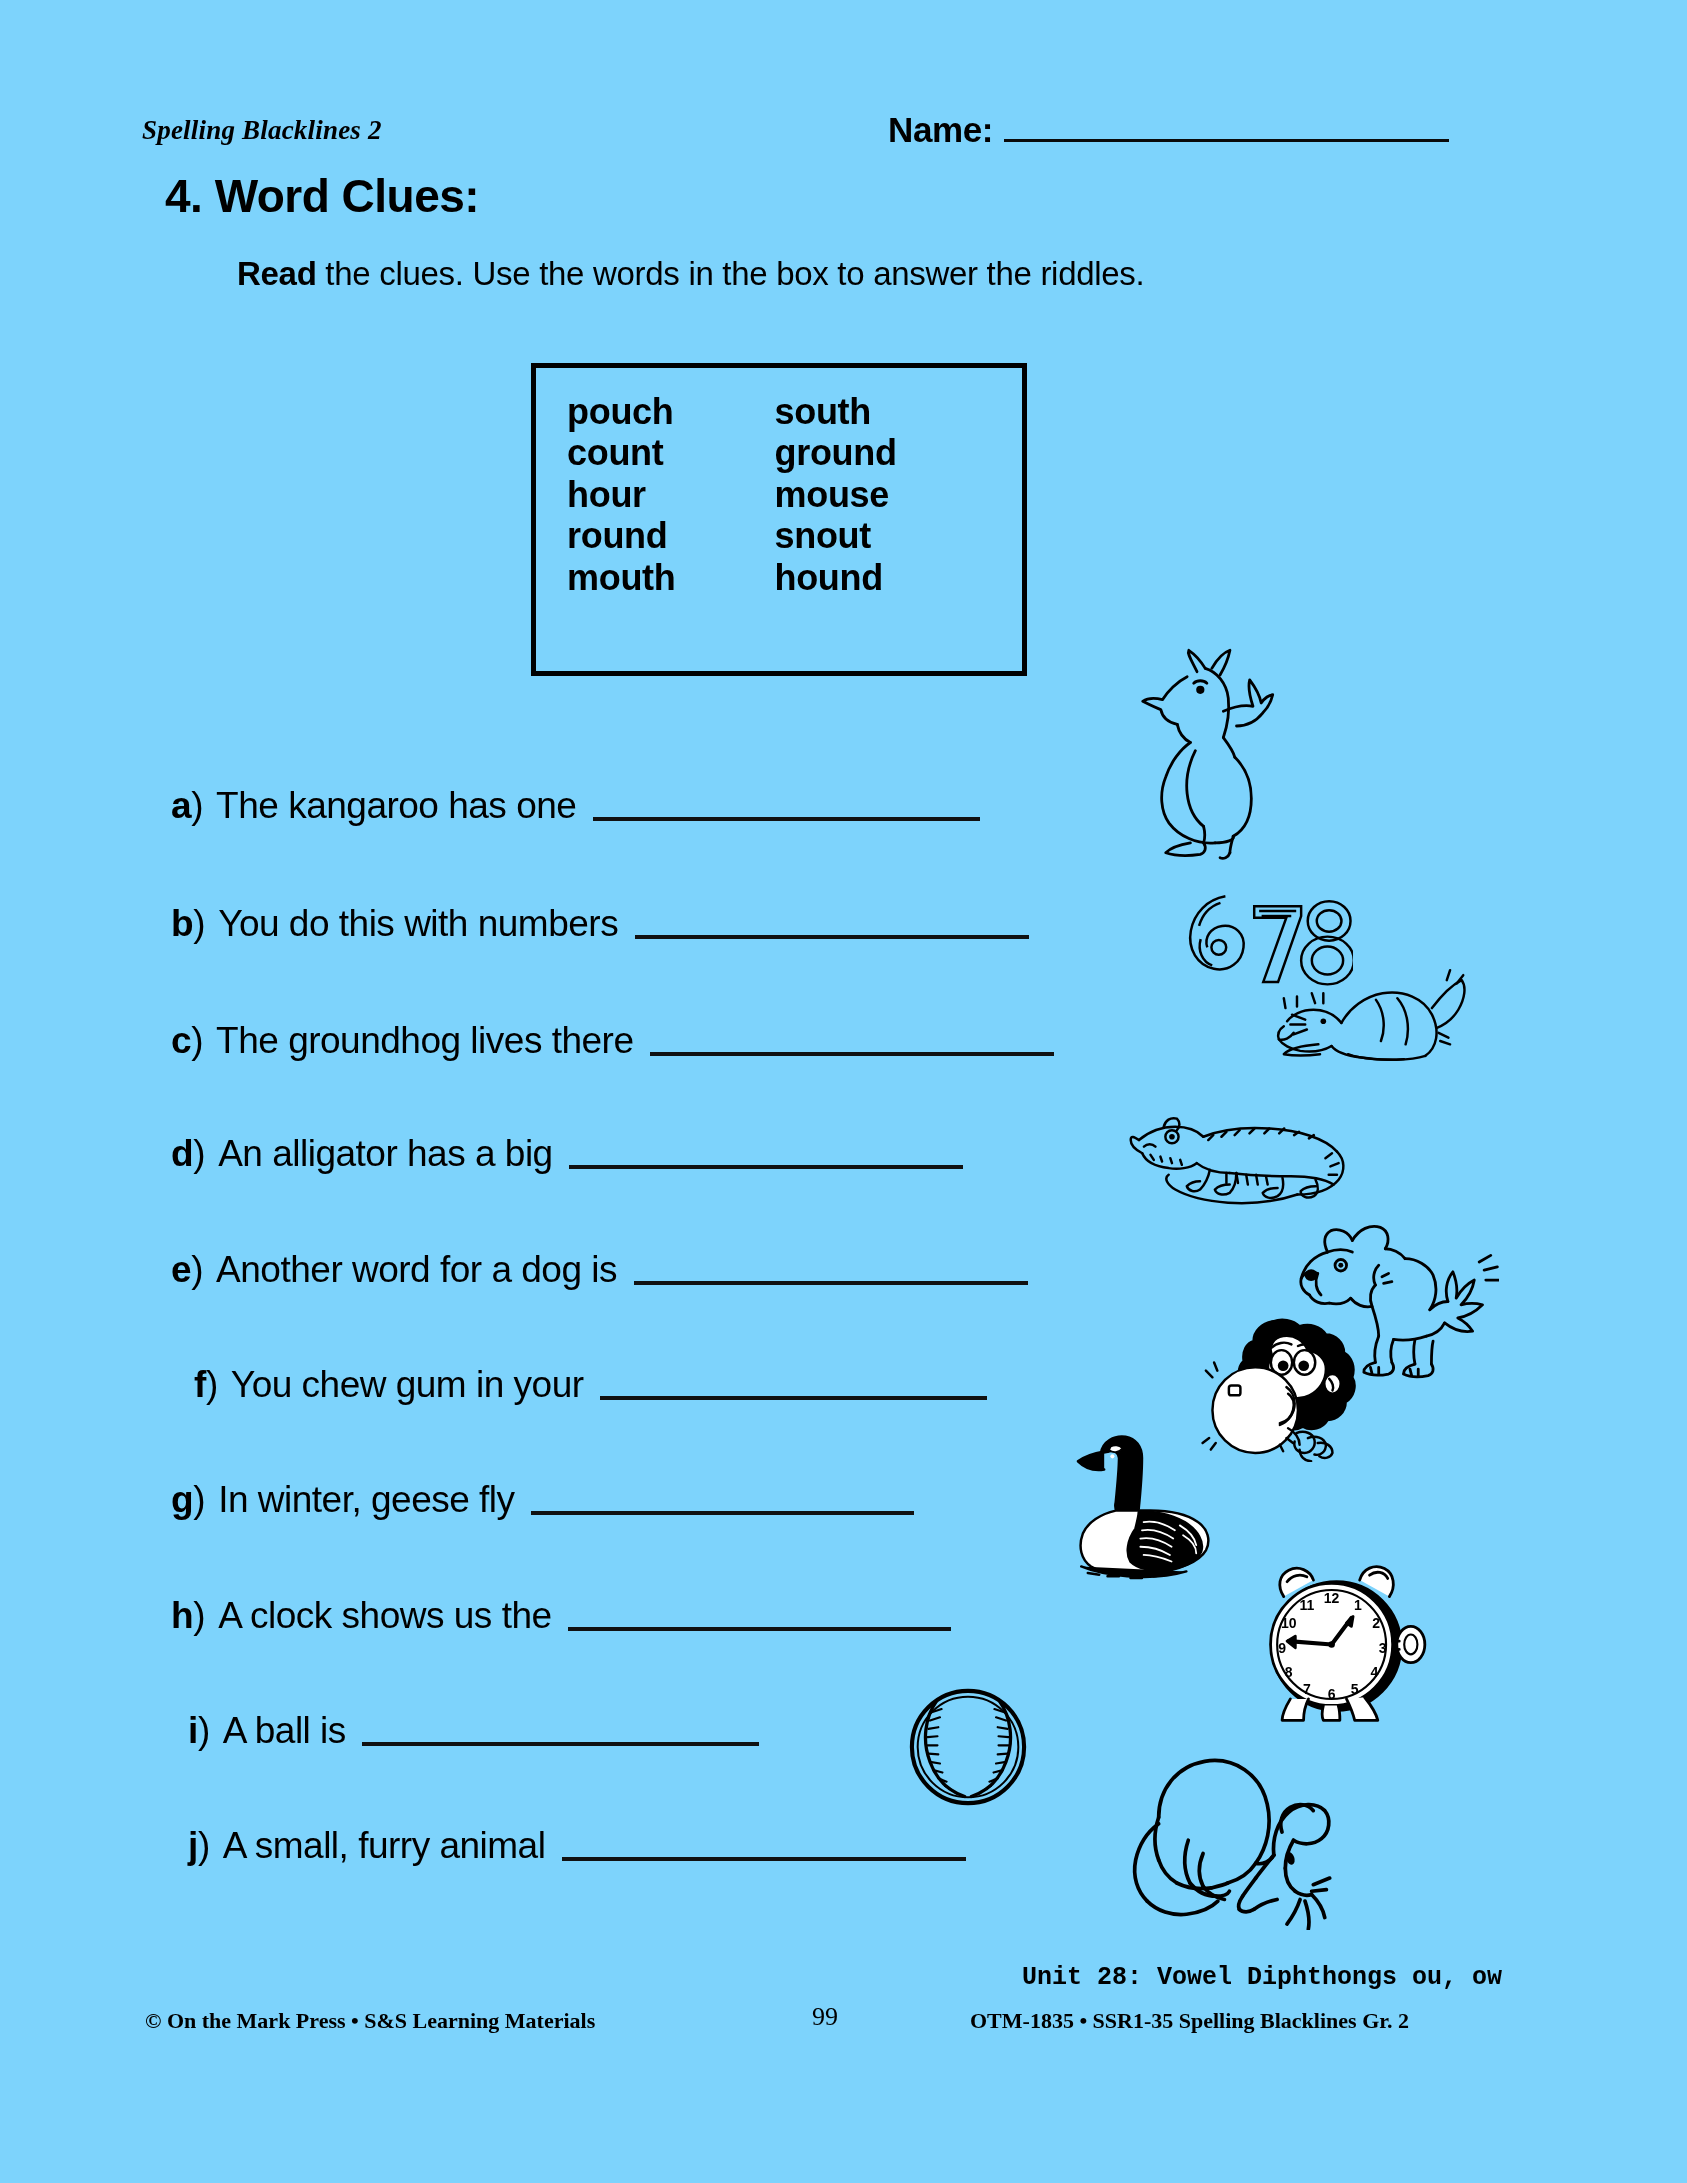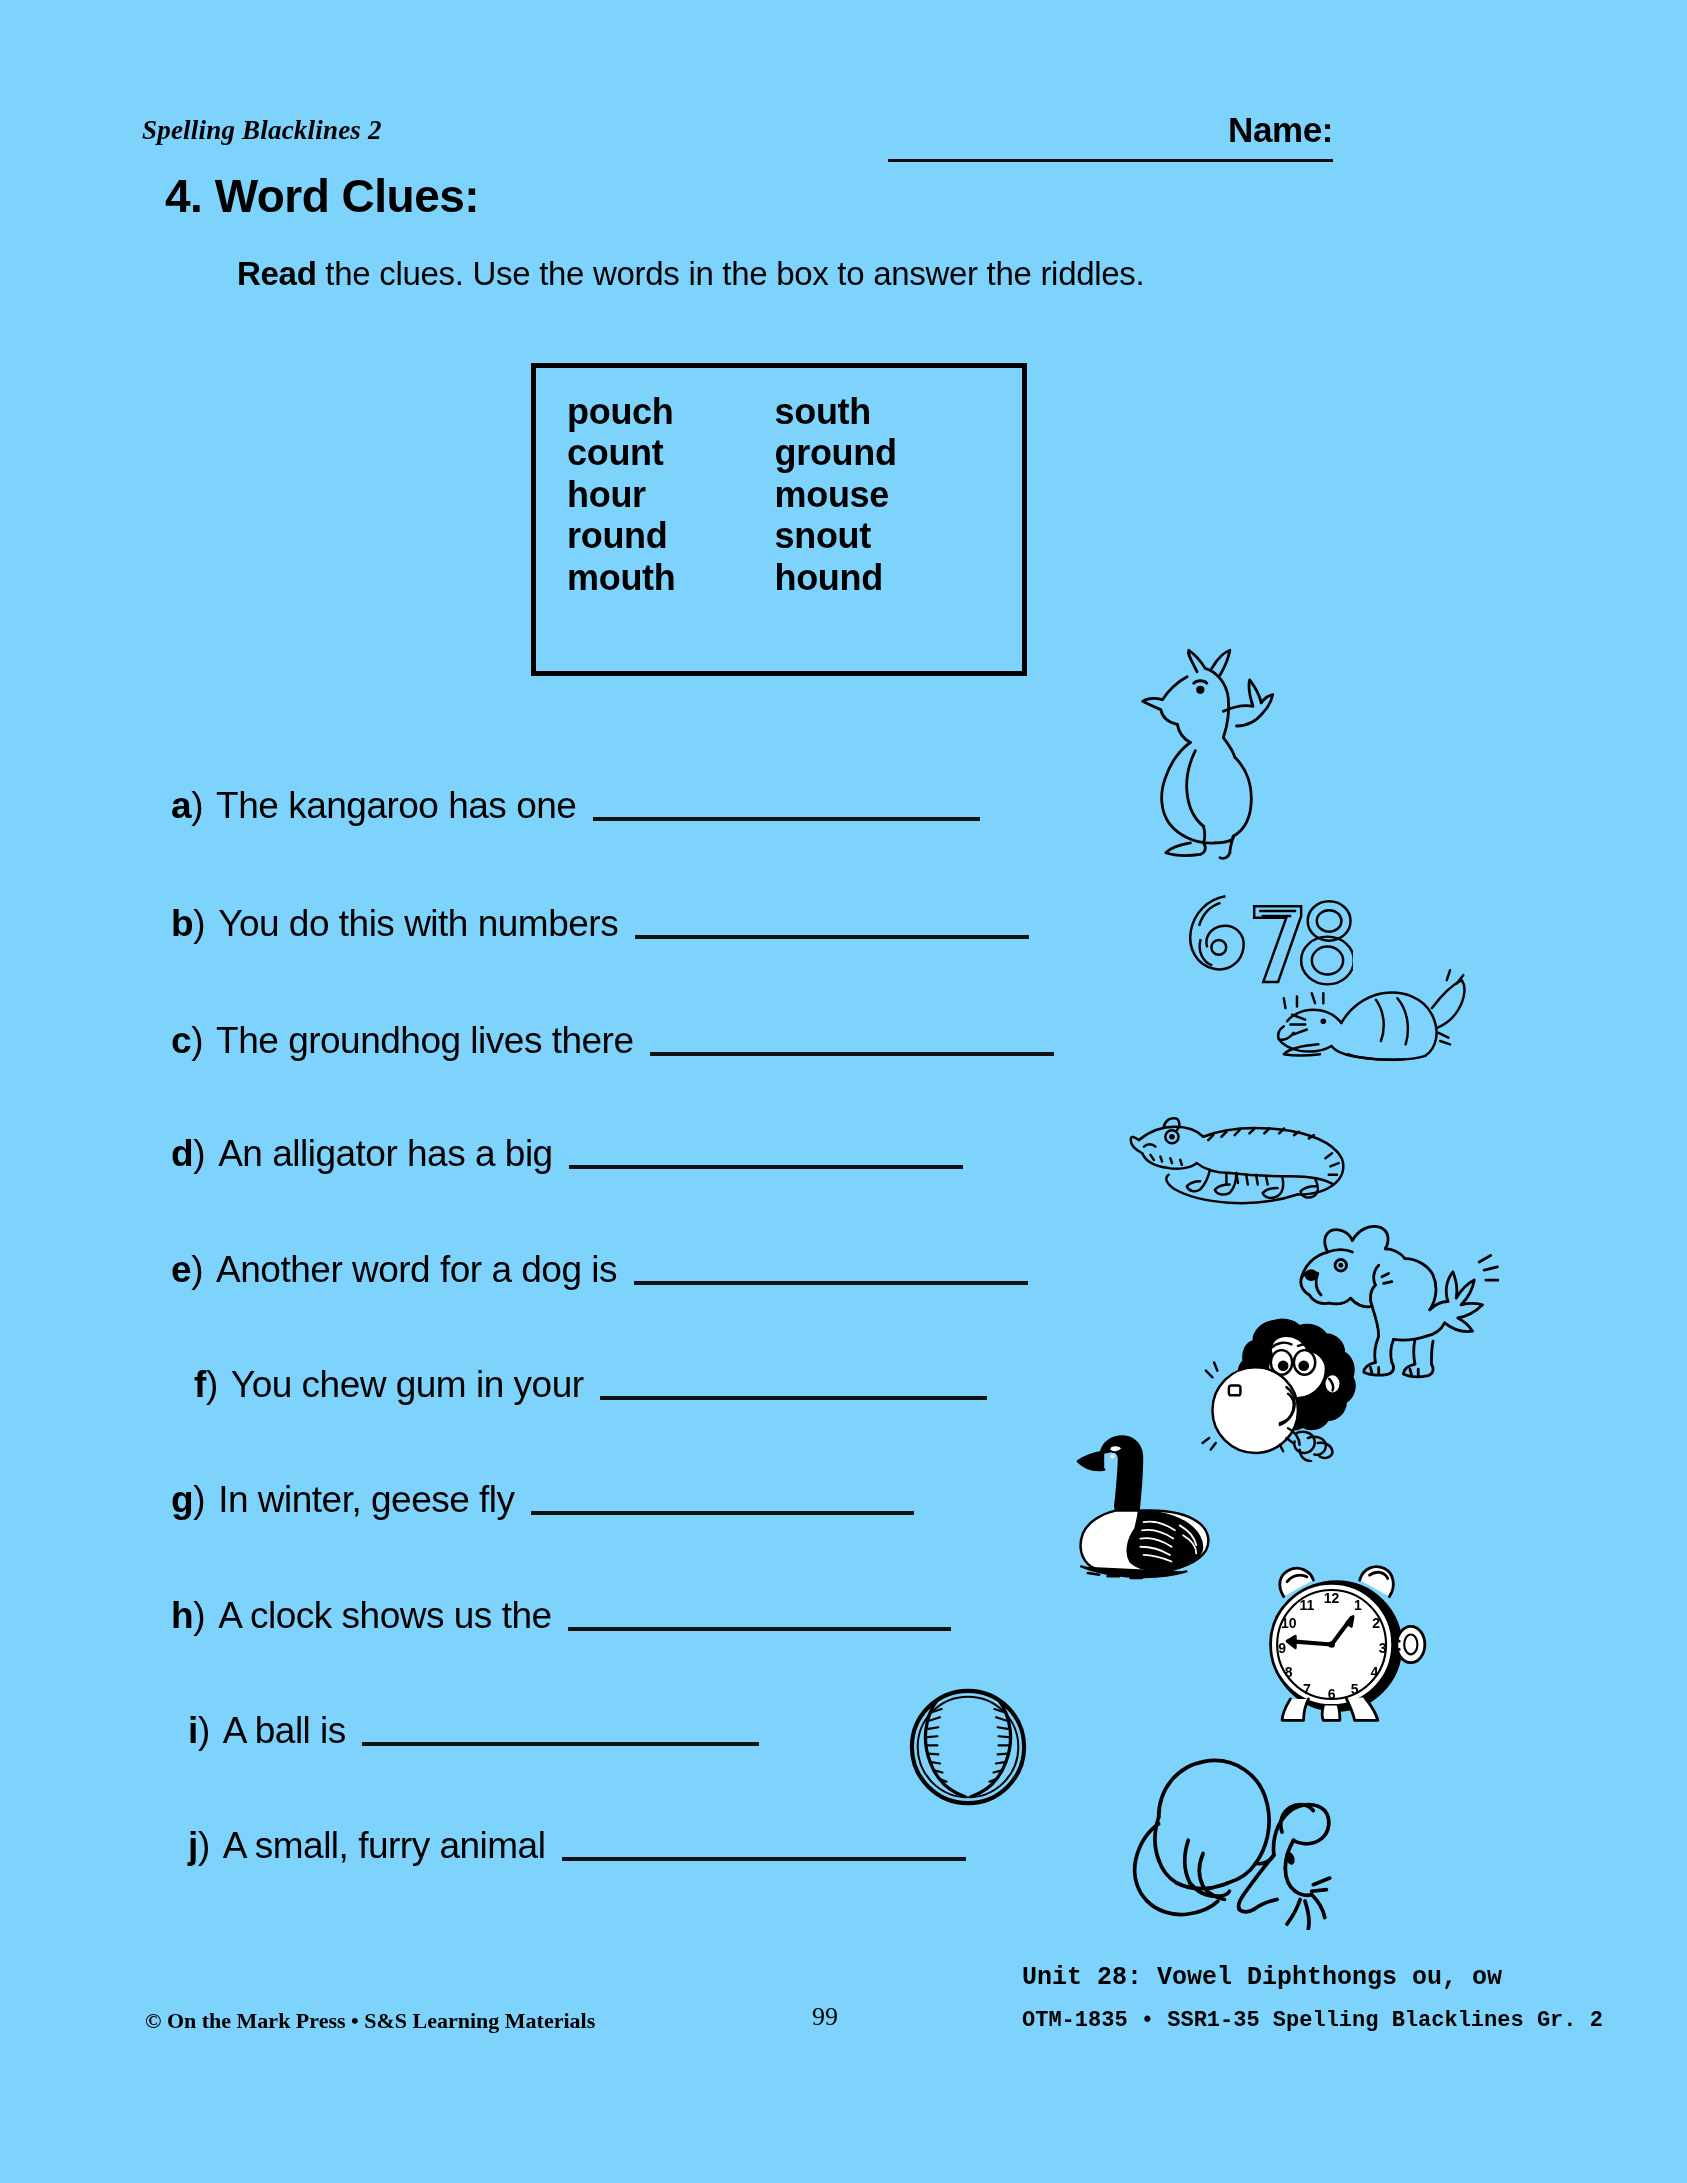--- a/index.html
+++ b/index.html
@@ -32,21 +32,20 @@
     white-space: nowrap;
   }
   .name-block {
     position: absolute;
     left: 888px;
     top: 112px;
     display: flex;
     align-items: flex-end;
     gap: 11.5px;
     white-space: nowrap;
-    flex-direction: column;
   }
   .name-label {
     font-size: 35px;
     font-weight: bold;
     letter-spacing: -0.4px;
     line-height: 1;
   }
   .name-rule {
     width: 445px;
     height: 0;
@@ -150,23 +149,23 @@
     position: absolute;
     left: 1022px;
     top: 1963px;
     font-family: Liberation Mono, monospace;
     font-weight: bold;
     font-size: 25px;
     white-space: nowrap;
   }
   .footer-code {
     position: absolute;
-    left: 1022px;
+    left: 970px;
     top: 2008px;
-    font-family: Liberation Mono, monospace;
+    font-family: Liberation Serif, serif;
     font-weight: bold;
     font-size: 22px;
     white-space: nowrap;
   }
 
   
   .illus { position: absolute; }
   .illus svg { display: block; }
 </style>
 </head>

